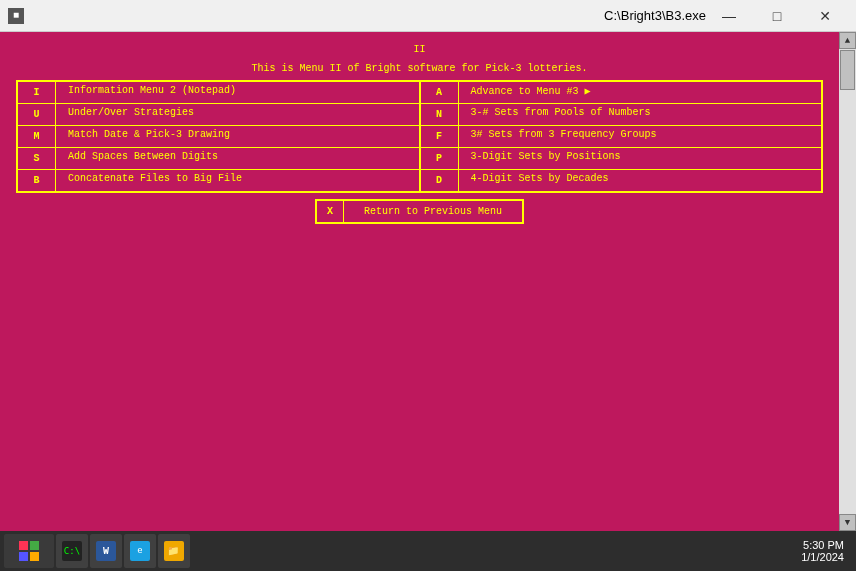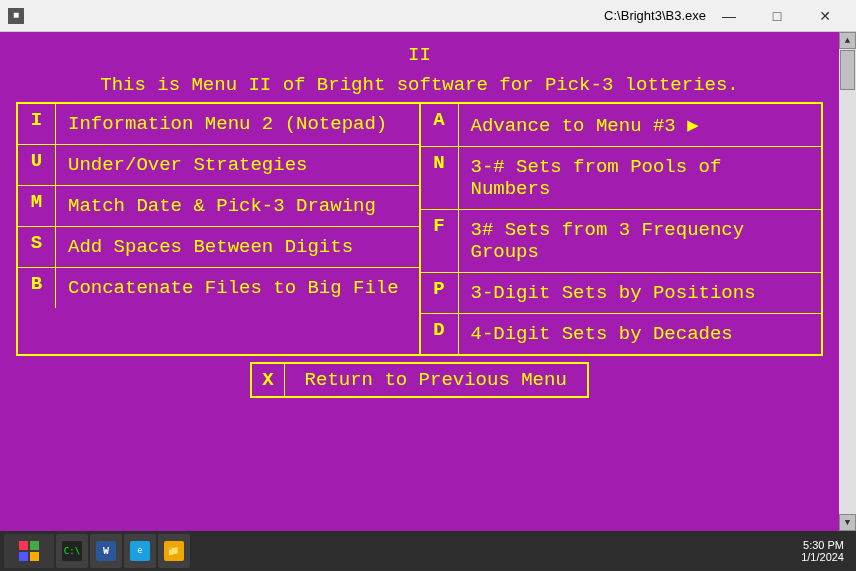--- a/index.html
+++ b/index.html
@@ -65,25 +65,25 @@
 
     
     .window-body {
       display: flex;
       flex: 1;
       overflow: hidden;
     }
 
     .console-area {
       flex: 1;
-      background: #a21caf;
+      background: #be185d;
       color: #ffff00;
       padding: 12px 16px;
       font-family: 'Courier New', Courier, monospace;
-      font-size: 19px;
+      font-size: 10px;
       overflow: hidden;
       position: relative;
     }
 
     .scrollbar {
       width: 17px;
       background: #c0c0c0;
       display: flex;
       flex-direction: column;
       flex-shrink: 0;
@@ -151,21 +151,21 @@
       width: 38px;
       padding: 5px 8px;
       border-right: 1px solid #ffff00;
       text-align: center;
       color: #ffff00;
       font-weight: bold;
     }
 
     .menu-cell-label {
       flex: 1;
-      padding: 9px 12px;
+      padding: 3px 12px;
       color: #ffff00;
     }
 
     .bottom-x-container {
       display: flex;
       border: 2px solid #ffff00;
       margin-top: 2px;
     }
 
     .bottom-key {

